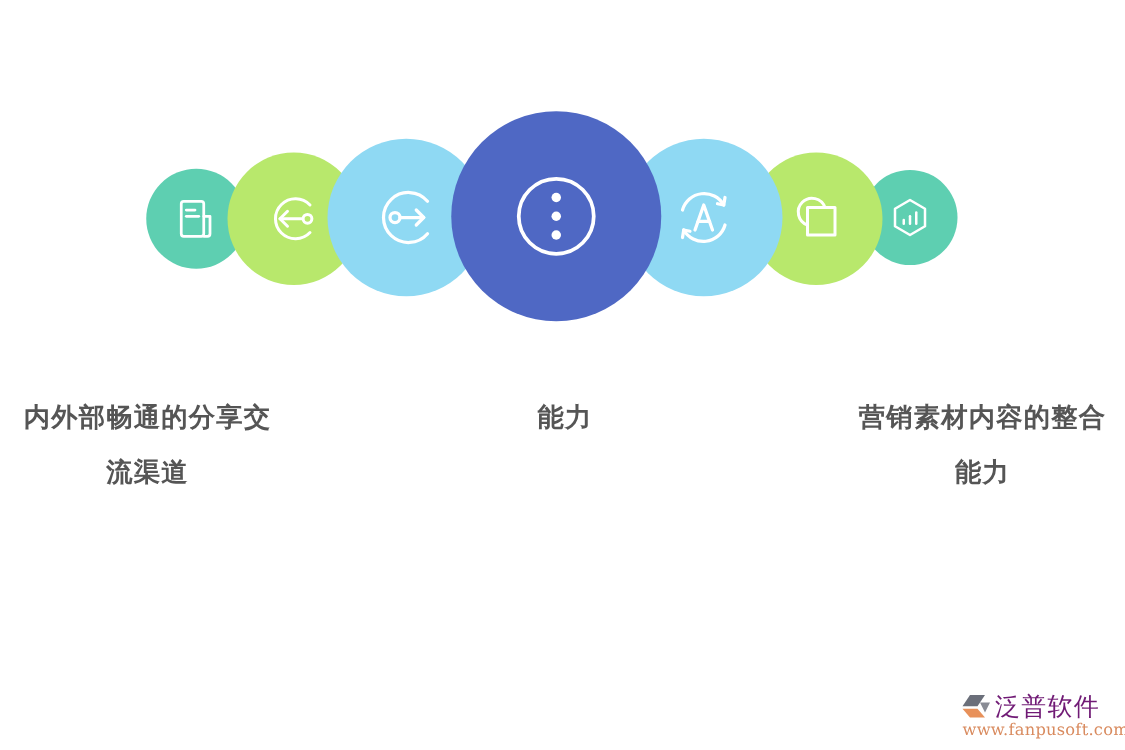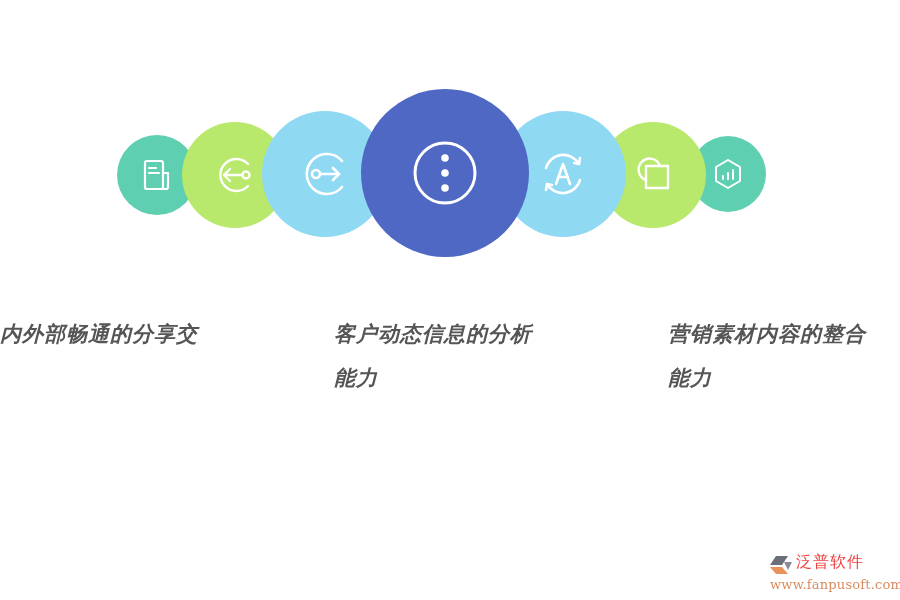--- a/index.html
+++ b/index.html
@@ -1,22 +1,22 @@
 <!DOCTYPE html>
 <html><head>
   <meta charset="utf-8">
   <style>
     html, body { margin: 0; padding: 0; background: #ffffff; }
     body { width: 900px; height: 600px; position: relative; overflow: hidden; font-family: "DejaVu Serif", "Liberation Serif", serif; }
     .circle { position: absolute; border-radius: 50%; display: flex; align-items: center; justify-content: center; }
     .circle svg { display: block; }
-    .label { position: absolute; text-align: left; color: #555555; font-size: 21px; line-height: 44px; font-weight: bold; letter-spacing: 1px; font-style: italic; }
+    .label { position: absolute; text-align: center; color: #555555; font-size: 21px; line-height: 44px; font-weight: bold; letter-spacing: 1px; }
     .logo { position: absolute; left: 768px; top: 552px; width: 130px; height: 40px; }
     .logo-mark { position: absolute; left: 0; top: 2px; }
-    .logo-name { position: absolute; left: 28px; top: 0; font-family: "DejaVu Sans", sans-serif; font-size: 16px; color: #ef4444; letter-spacing: 1px; }
+    .logo-name { position: absolute; left: 28px; top: 0; font-family: "DejaVu Sans", sans-serif; font-size: 20px; color: #701a75; letter-spacing: 1px; }
     .logo-url { position: absolute; left: 2px; top: 25px; font-family: "DejaVu Serif", serif; font-size: 13px; color: #d98b5f; letter-spacing: 0.2px; }
   </style>
 </head>
 <body>
 
 <div class="circle" style="left:117px;top:135px;width:80px;height:80px;background:#5ecfb1;z-index:1;">
   <svg width="40" height="40" viewBox="0 0 40 40" fill="none" stroke="#ffffff" stroke-width="2.2" stroke-linejoin="round" stroke-linecap="round">
     <rect x="8" y="6" width="18" height="28" rx="2"></rect>
     <path d="M26 18 h5 v14 a2 2 0 0 1 -2 2 h-3"></path>
     <line x1="12" y1="13" x2="19" y2="13"></line>
@@ -73,24 +73,24 @@
   <svg width="36" height="36" viewBox="0 0 36 36" fill="none" stroke="#ffffff" stroke-width="2" stroke-linejoin="round" stroke-linecap="round">
     <polygon points="18,4 30,11 30,25 18,32 6,25 6,11"></polygon>
     <line x1="13" y1="20" x2="13" y2="23"></line>
     <line x1="18" y1="17" x2="18" y2="23"></line>
     <line x1="23" y1="14" x2="23" y2="23"></line>
   </svg>
 </div>
 
 <div class="label" style="left:0px;top:312px;width:236px;">
   <div>内外部畅通的分享交</div>
+  <div>流渠道</div>
 </div>
 
 <div class="label" style="left:334px;top:312px;width:236px;">
-  <div>客户动态信息的分析</div>
   <div>能力</div>
 </div>
 
 <div class="label" style="left:668px;top:312px;width:236px;">
   <div>营销素材内容的整合</div>
   <div>能力</div>
 </div>
 
 <div class="logo">
   <svg class="logo-mark" width="26" height="22" viewBox="0 0 26 22">

